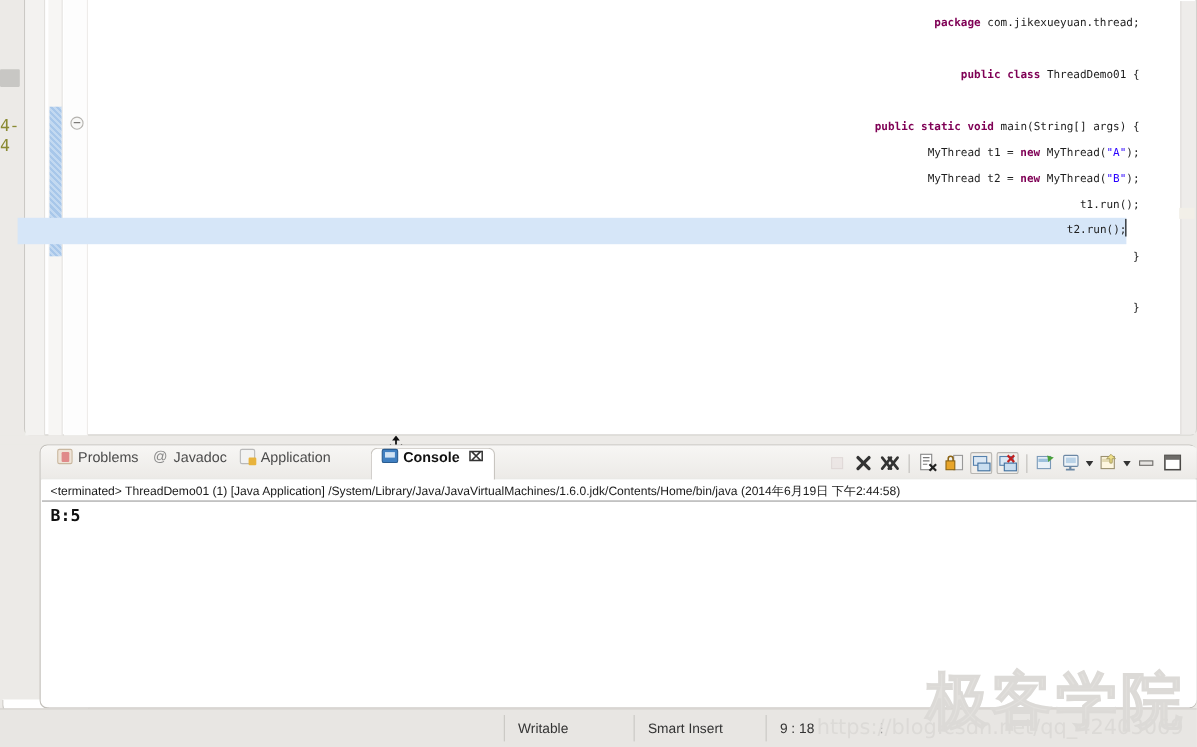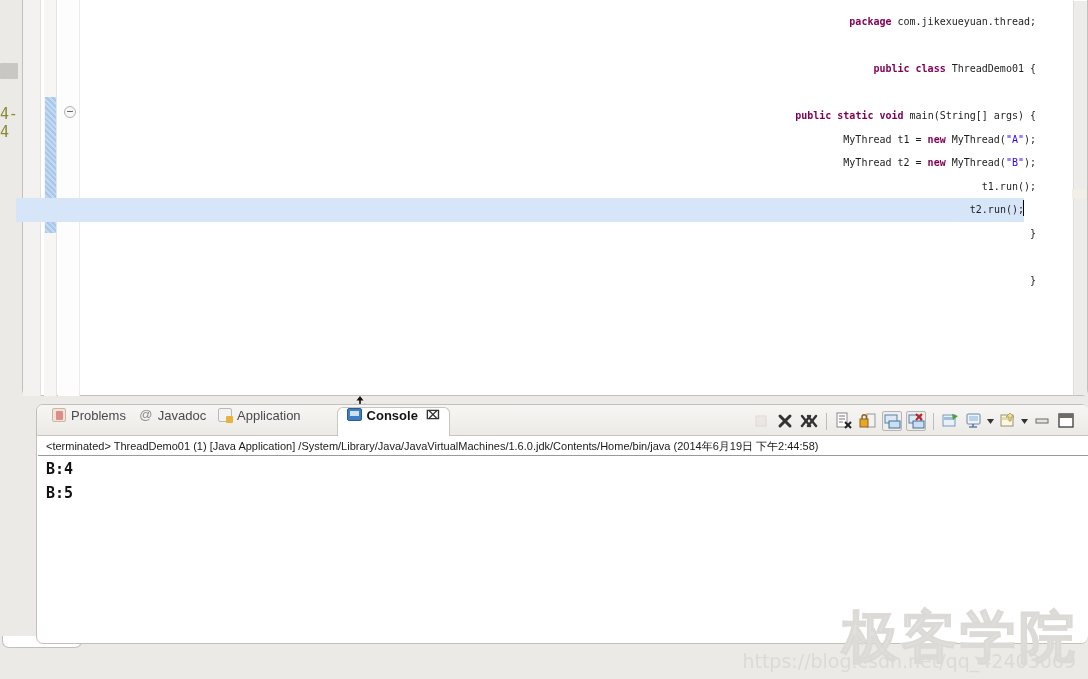--- a/index.html
+++ b/index.html
@@ -436,22 +436,28 @@
           </svg></div>
         <div class="tbtn"><svg width="20" height="20" viewBox="0 0 20 20">
             <rect x="2" y="3" width="14" height="13" fill="#fff" stroke="#4a4846" stroke-width="1.4"></rect>
             <rect x="2" y="3" width="14" height="4" fill="#6d6b68"></rect>
           </svg></div>
       </div>
 
     <div class="console-body">
       <div class="terminated-line">&lt;terminated&gt; ThreadDemo01 (1) [Java Application] /System/Library/Java/JavaVirtualMachines/1.6.0.jdk/Contents/Home/bin/java (2014年6月19日 下午2:44:58)</div>
       <div class="out-lines" id="out-lines">
-          <div>B:4</div>
           <div>B:5</div>
         </div>
     </div>
   </div>
 
+  <div class="statusbar">
+    <div style="width:458px"></div>
+    <div class="sb-cell" style="width:118px">Writable</div>
+    <div class="sb-cell" style="width:120px">Smart Insert</div>
+    <div class="sb-cell" style="width:88px">9 : 18</div>
+    <div class="sb-cell sb-dots" style="border-left:none">⋮</div>
+  </div>
 
   <div class="wm-logo">极客学院</div>
   <div class="wm-url">https://blog.csdn.net/qq_42403069</div>
 </div>
 
 </body></html>

